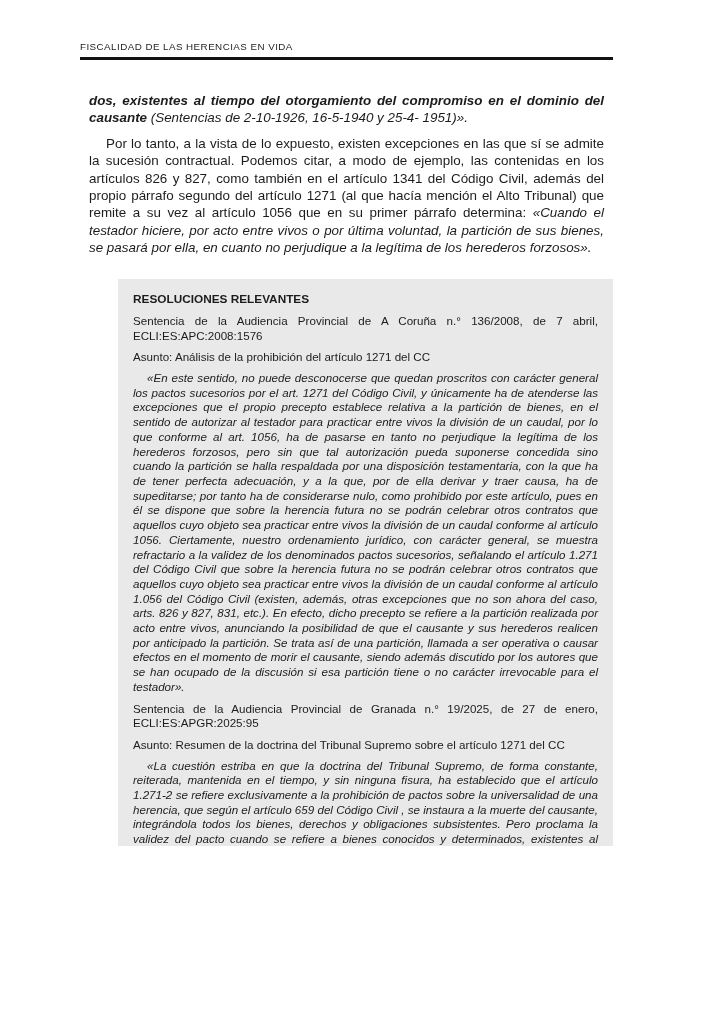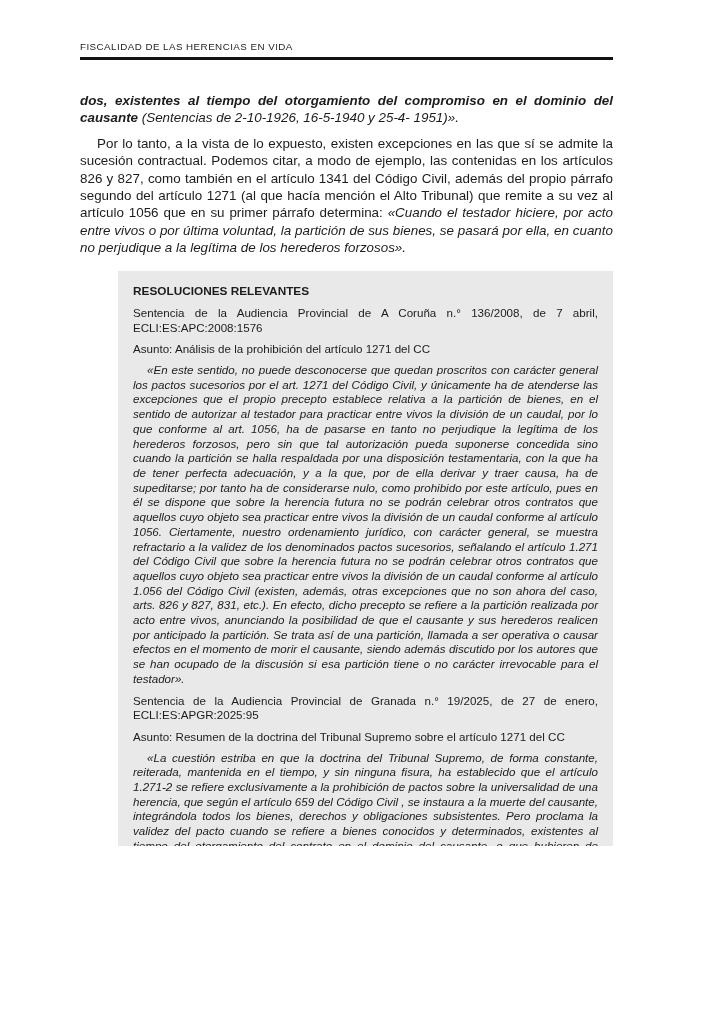--- a/index.html
+++ b/index.html
@@ -24,41 +24,41 @@
     color: #1f1f1f;
   }
   .header-rule {
     height: 2.6px;
     background: #121212;
     margin-top: 5px;
   }
   
   main { margin-top: 32px; }
   main p {
-    margin: 0;
+    margin: 9px;
     text-align: justify;
     font-size: 13.4px;
     line-height: 17.3px;
   }
   .para-continuation .lead-bi {
     font-style: italic;
     font-weight: bold;
   }
   .para-continuation .tail-i {
     font-style: italic;
     font-weight: normal;
   }
   .para-main {
     margin-top: 9px !important;
     text-indent: 17px;
   }
   .para-main .inline-quote { font-style: italic; }
   
   .res-box {
-    margin-top: 15px;
+    margin-top: 23px;
     margin-left: 38px;
     background: #e9e9e9;
     padding: 13px 15px 14px 15px;
   }
   .res-box p {
     margin: 0;
     text-align: justify;
     font-size: 11.6px;
     line-height: 14.7px;
   }

